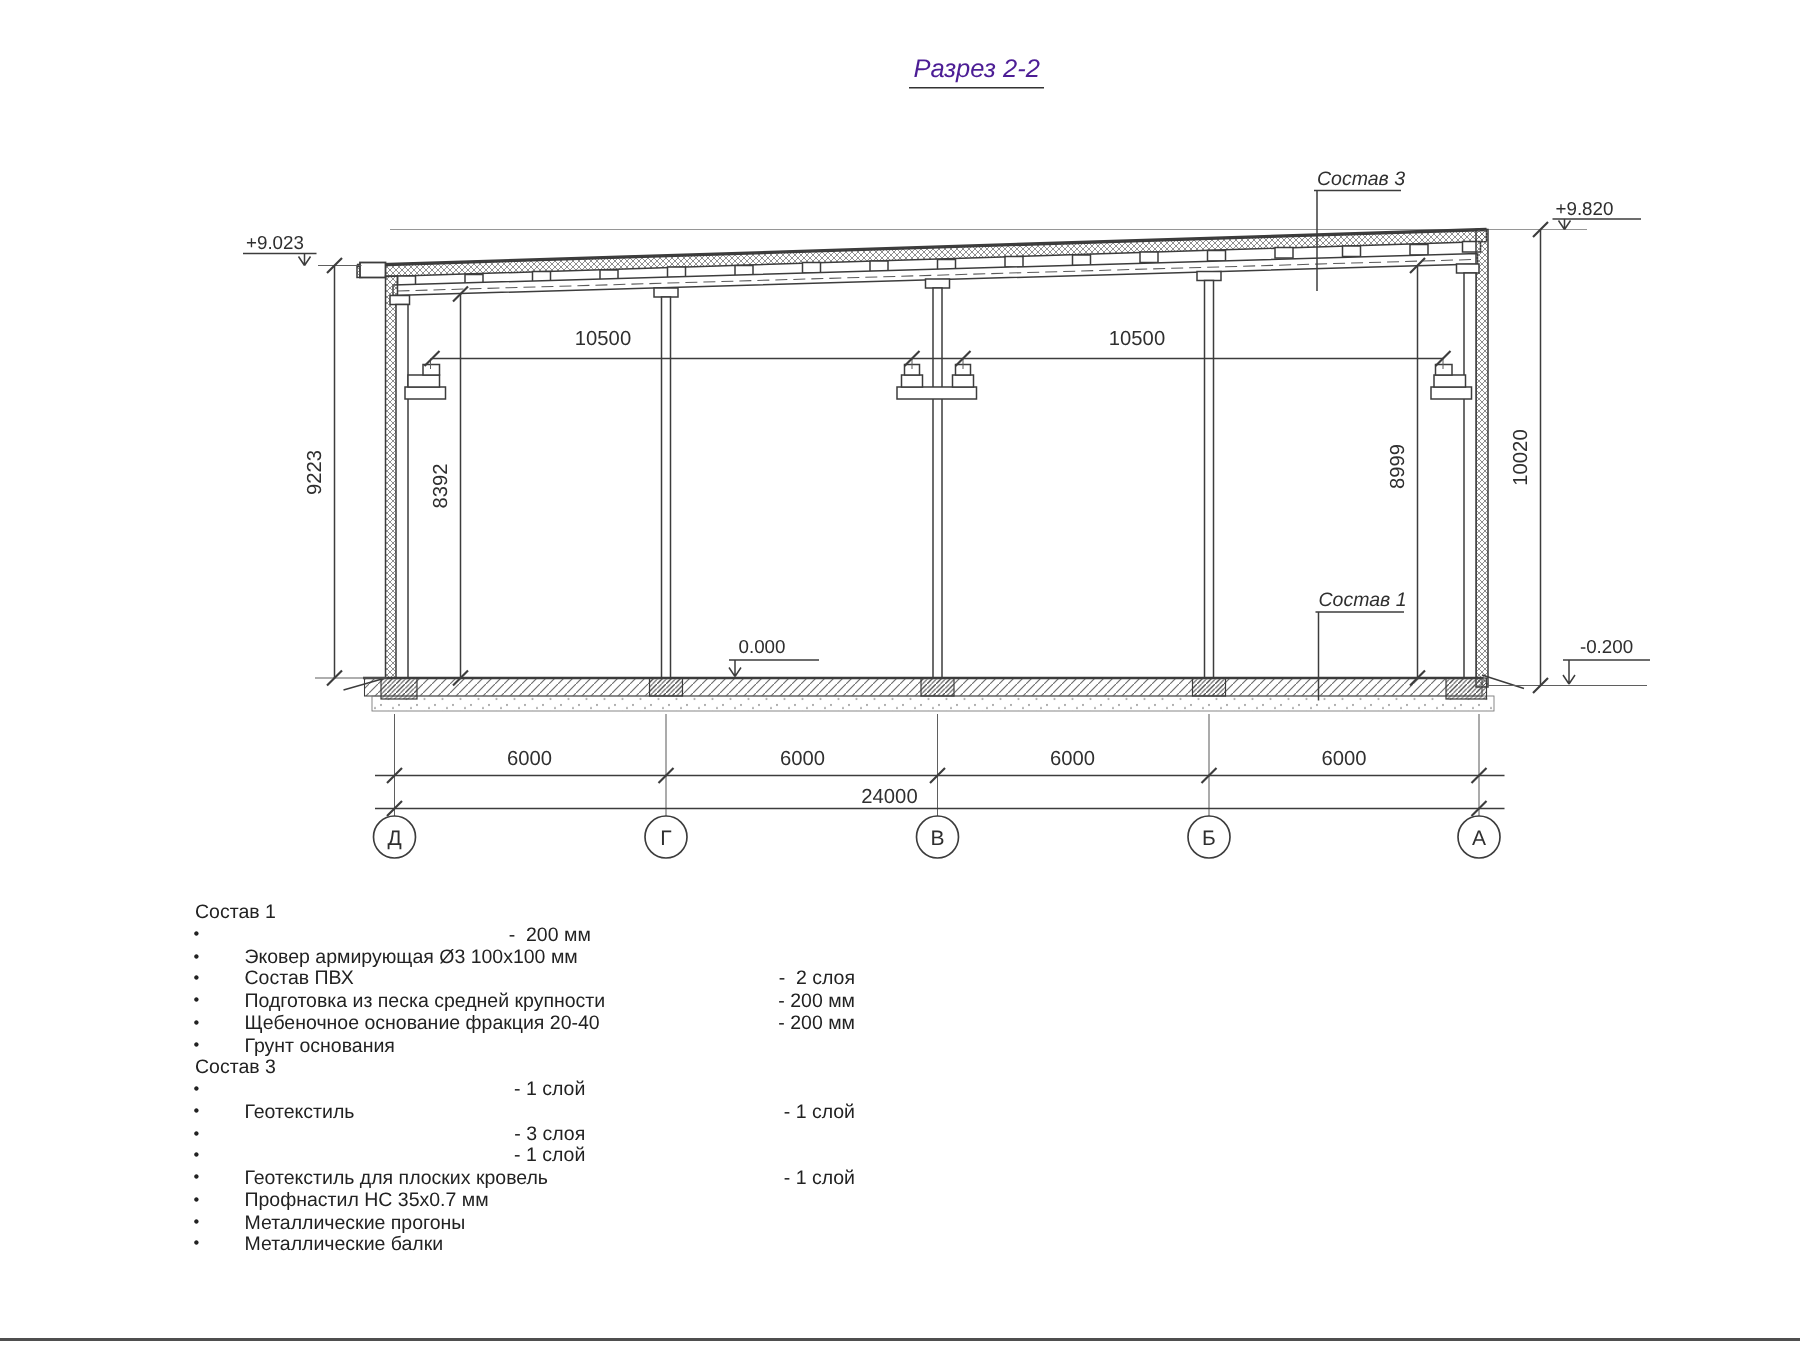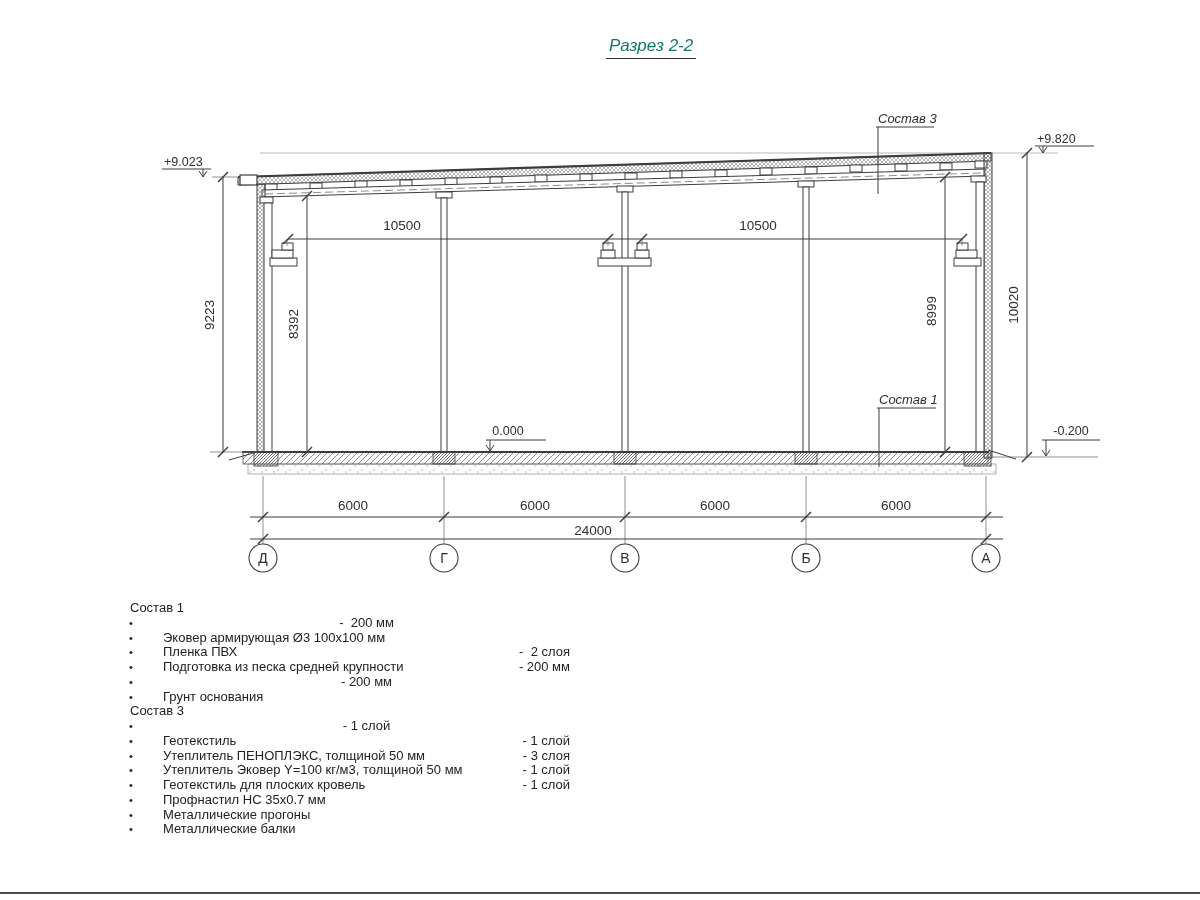--- a/index.html
+++ b/index.html
@@ -1,20 +1,20 @@
 <!DOCTYPE html>
 <html><head>
 <meta charset="utf-8">
 <style>
   html,body{margin:0;padding:0;background:#ffffff;}
   #page{position:relative;width:1200px;height:900px;background:#fff;overflow:hidden;
         font-family:"Liberation Sans",sans-serif;color:#2f2f2f;}
   #drawing-svg{position:absolute;left:0;top:0;}
   .title-wrap{position:absolute;left:606px;top:36px;}
-  .title-text{display:inline-block;font-style:italic;font-size:17px;color:#0f766e;
+  .title-text{display:inline-block;font-style:italic;font-size:17px;color:#4c1d95;
               border-bottom:1.6px solid #333;padding:0 3px 2px 3px;}
   .notes{position:absolute;left:125px;top:601px;width:445px;font-size:13px;line-height:14.75px;color:#222;}
   .note-header{padding-left:5px;}
   .note-row{display:grid;grid-template-columns:38px 1fr auto;}
   .note-bullet{padding-left:4px;font-size:11px;}
   .note-value{text-align:center;white-space:pre;}
   .page-bottom-line{position:absolute;left:0;top:892px;width:1200px;height:2px;background:#4f4f4f;}
   svg text{fill:#2f2f2f;}
 </style>
 </head>
@@ -266,30 +266,31 @@
       <span class="note-bullet">•</span>
       <span class="note-value">-  200 мм</span>
     </div>
     <div class="note-row">
       <span class="note-bullet">•</span>
       <span>Эковер армирующая Ø3 100х100 мм</span>
       <span class="note-value"></span>
     </div>
     <div class="note-row">
       <span class="note-bullet">•</span>
-      <span>Пленка ПВХ</span>
+      <span>Состав ПВХ</span>
       <span class="note-value">-  2 слоя</span>
     </div>
     <div class="note-row">
       <span class="note-bullet">•</span>
       <span>Подготовка из песка средней крупности</span>
       <span class="note-value">- 200 мм</span>
     </div>
     <div class="note-row">
       <span class="note-bullet">•</span>
+      <span>Щебеночное основание фракция 20-40</span>
       <span class="note-value">- 200 мм</span>
     </div>
     <div class="note-row">
       <span class="note-bullet">•</span>
       <span>Грунт основания</span>
       <span class="note-value"></span>
     </div>
 
     <div class="note-header">Состав 3</div>
 
@@ -297,26 +298,24 @@
       <span class="note-bullet">•</span>
       <span class="note-value">- 1 слой</span>
     </div>
     <div class="note-row">
       <span class="note-bullet">•</span>
       <span>Геотекстиль</span>
       <span class="note-value">- 1 слой</span>
     </div>
     <div class="note-row">
       <span class="note-bullet">•</span>
-      <span>Утеплитель ПЕНОПЛЭКС, толщиной 50 мм</span>
       <span class="note-value">- 3 слоя</span>
     </div>
     <div class="note-row">
       <span class="note-bullet">•</span>
-      <span>Утеплитель Эковер Y=100 кг/м3, толщиной 50 мм</span>
       <span class="note-value">- 1 слой</span>
     </div>
     <div class="note-row">
       <span class="note-bullet">•</span>
       <span>Геотекстиль для плоских кровель</span>
       <span class="note-value">- 1 слой</span>
     </div>
     <div class="note-row">
       <span class="note-bullet">•</span>
       <span>Профнастил НС 35х0.7 мм</span>

